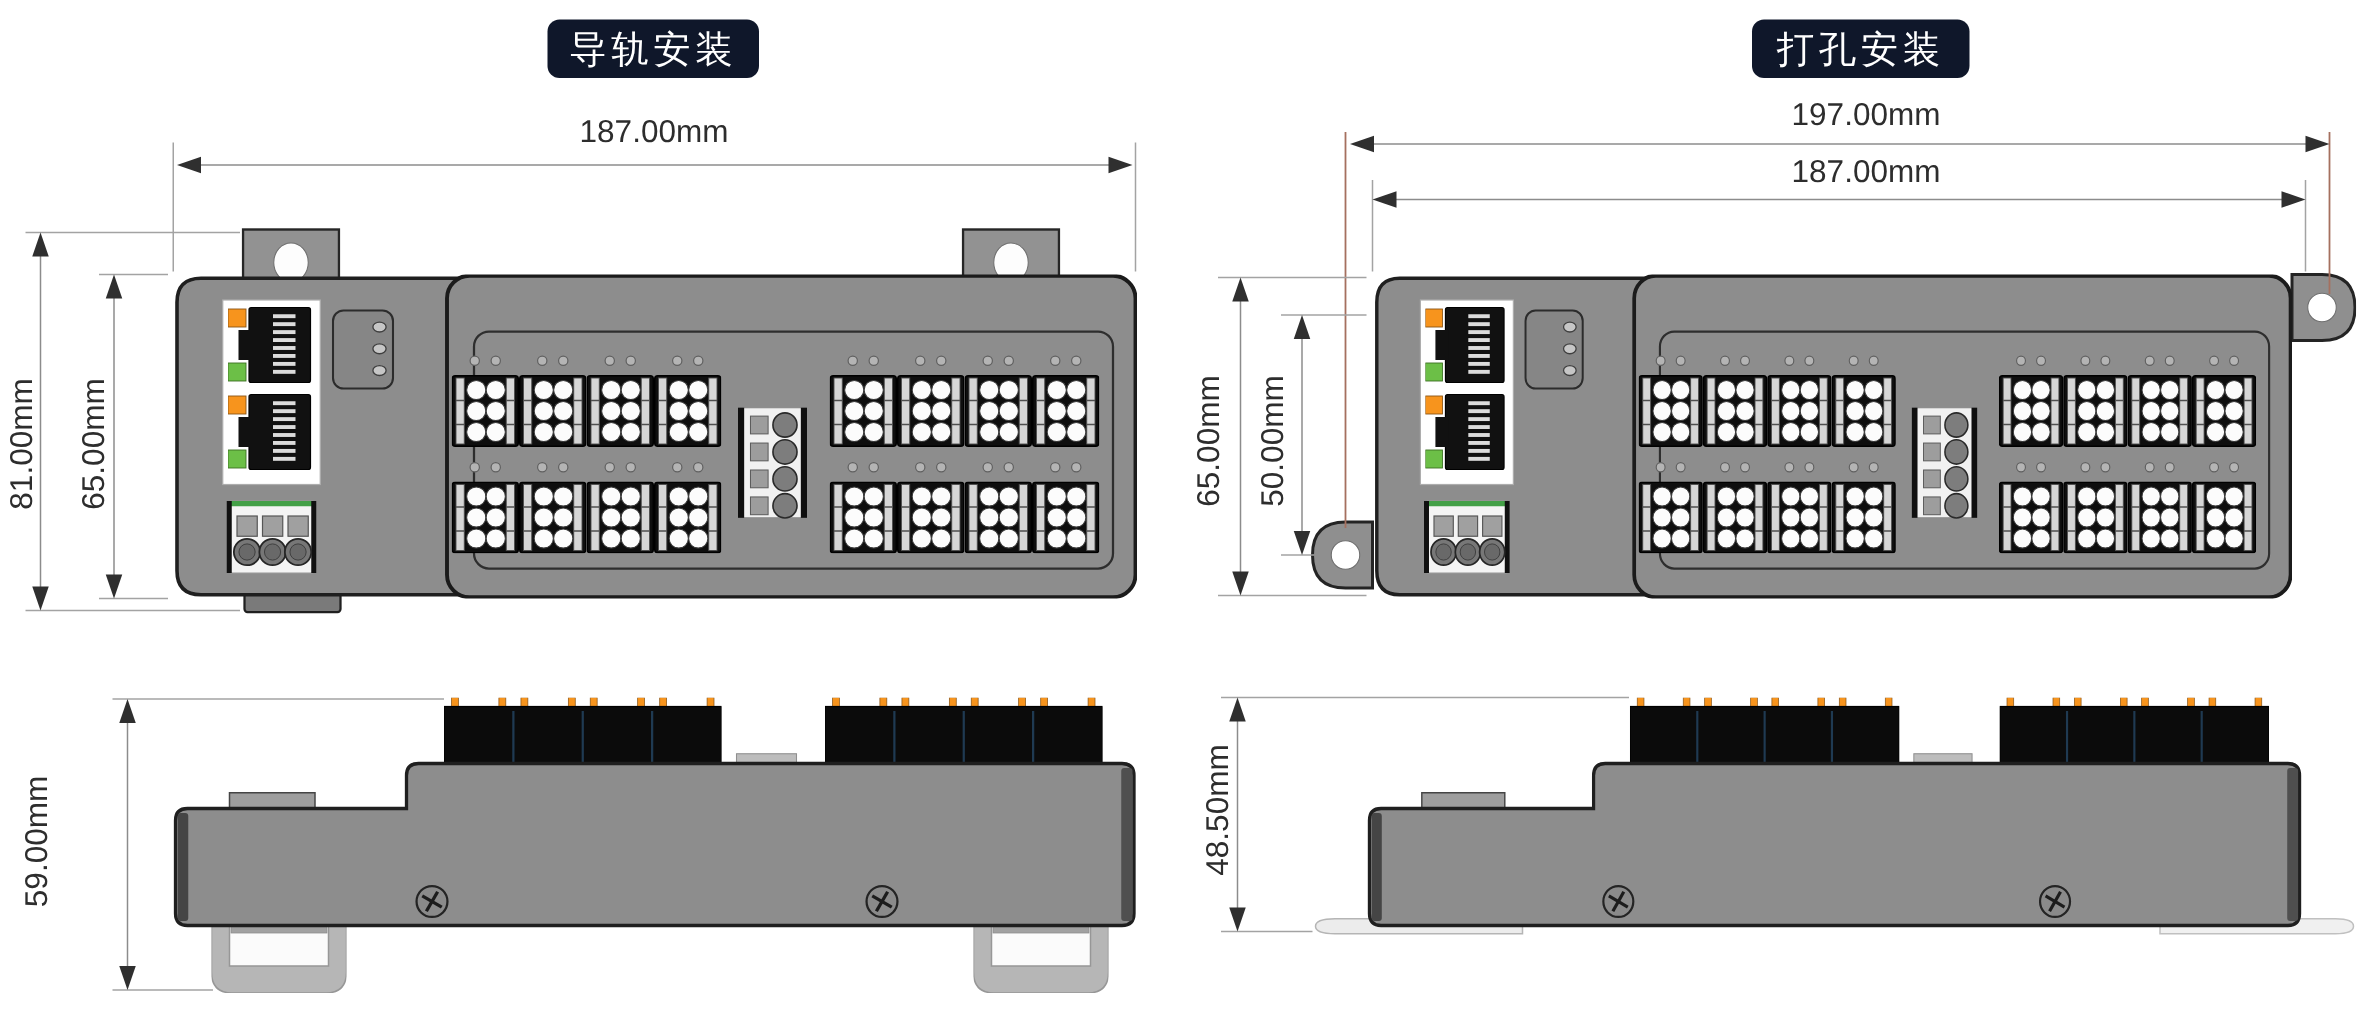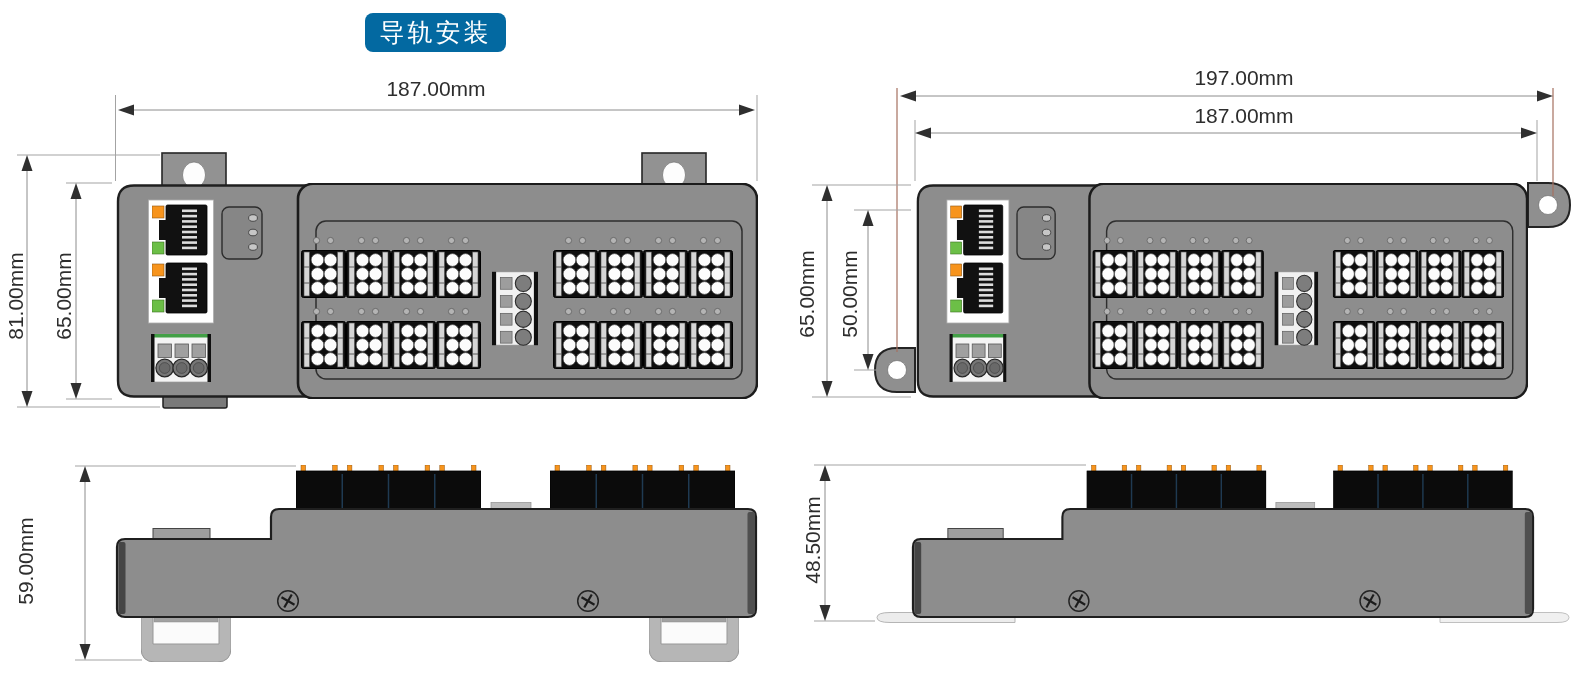--- a/index.html
+++ b/index.html
@@ -1,35 +1,36 @@
 <!DOCTYPE html>
 <html><head>
 <meta charset="utf-8">
 <style>
   html,body{margin:0;padding:0;background:#ffffff;}
   #canvas{position:relative;width:1571px;height:684px;background:#ffffff;overflow:hidden;
           font-family:"Liberation Sans", sans-serif;}
-  .badge{position:absolute;height:39px;border-radius:8px;background:#0369a1;color:#ffffff;
+  .badge{position:absolute;height:39px;border-radius:8px;background:#0f172a;color:#ffffff;
          display:flex;align-items:center;justify-content:center;font-size:25px;
          letter-spacing:3px;font-weight:500;}
   #badge-left{left:365px;top:13px;width:141px;}
   #badge-right{left:1168px;top:13px;width:145px;}
   svg{position:absolute;left:0;top:0;}
   .dimtext{font-size:21px;fill:#2d2d2d;font-family:"Liberation Sans",sans-serif;}
   .dimline{stroke:#8c8c8c;stroke-width:1;}
   .extline{stroke:#a3a3a3;stroke-width:1;}
   .extred{stroke:#a5705f;stroke-width:1.2;}
   .arrow{fill:#2f2f2f;}
 </style>
 </head>
 <body>
 
 <div id="canvas">
 
   <div class="badge" id="badge-left">导轨安装</div>
+  <div class="badge" id="badge-right">打孔安装</div>
 
   <svg width="1571" height="684" viewBox="0 0 1571 684">
     <defs>
 
       <symbol id="tblock" viewBox="0 0 45 48" preserveAspectRatio="none">
         <rect x="0.5" y="0.5" width="44" height="47" rx="2" fill="#0e0e0e" stroke="#000" stroke-width="1"></rect>
         <rect x="3" y="2" width="5.5" height="44" fill="#d6d6d6" stroke="#4f4f4f" stroke-width="0.6"></rect>
         <rect x="36.5" y="2" width="5.5" height="44" fill="#d6d6d6" stroke="#4f4f4f" stroke-width="0.6"></rect>
         <path d="M3,17 h5.5 M3,33 h5.5 M36.5,17 h5.5 M36.5,33 h5.5" stroke="#4f4f4f" stroke-width="0.9"></path>
         <g fill="#fcfcfc" stroke="#3a3a3a" stroke-width="0.7">

